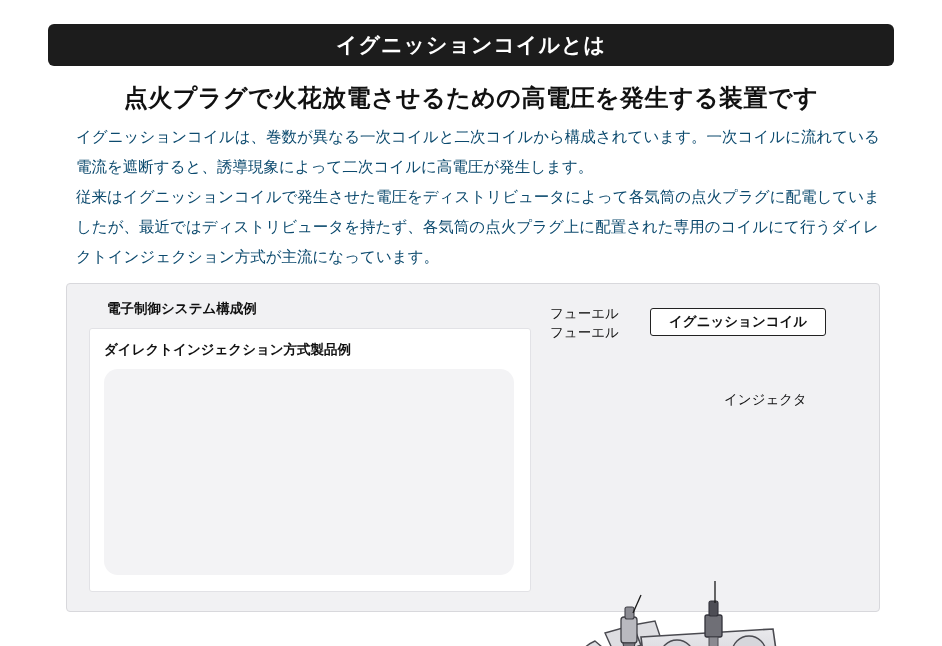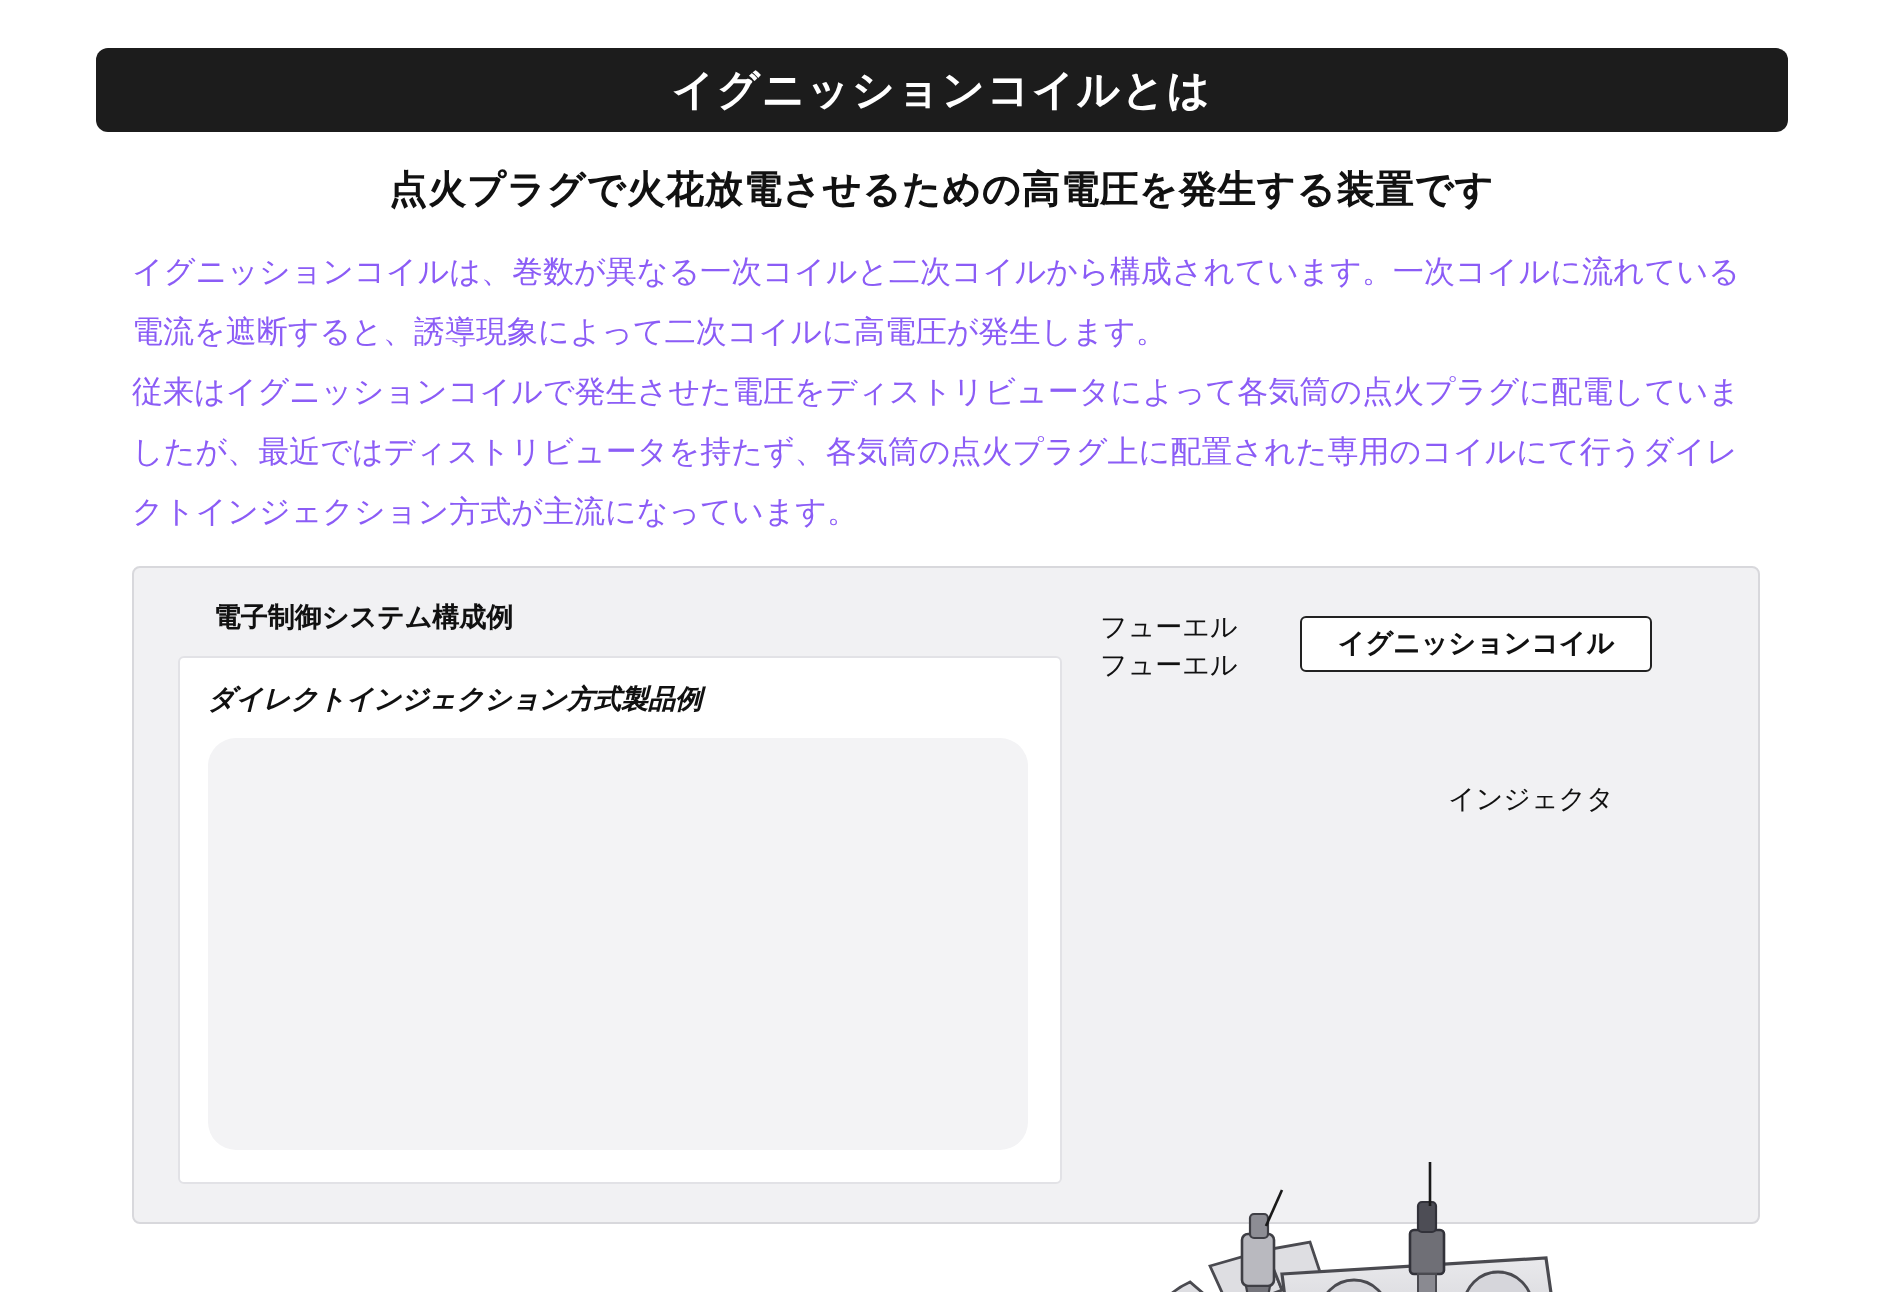--- a/index.html
+++ b/index.html
@@ -42,35 +42,35 @@
     letter-spacing: 1px;
   }
 
   
   .subtitle {
     position: absolute;
     left: 0;
     top: 82px;
     width: 942px;
     text-align: center;
-    font-size: 19px;
+    font-size: 24px;
     font-weight: bold;
     color: #111;
     letter-spacing: 0.5px;
   }
 
   
   .body-text {
     position: absolute;
-    left: 66px;
+    left: 76px;
     top: 122px;
     width: 818px;
     font-size: 15.5px;
     line-height: 30px;
-    color: #8b5cf6;
+    color: #0c4a6e;
   }
   .body-text p {
     margin: 0;
   }
 
   
   .diagram-panel {
     position: absolute;
     left: 66px;
     top: 283px;
@@ -100,21 +100,20 @@
     border: 1px solid #e2e2e6;
     border-radius: 3px;
   }
   .inner-heading {
     position: absolute;
     left: 14px;
     top: 12px;
     font-size: 13.5px;
     font-weight: bold;
     color: #111;
-    font-style: italic;
   }
   .inner-plate {
     position: absolute;
     left: 14px;
     top: 40px;
     width: 410px;
     height: 206px;
     background: #f3f3f5;
     border-radius: 14px;
   }

